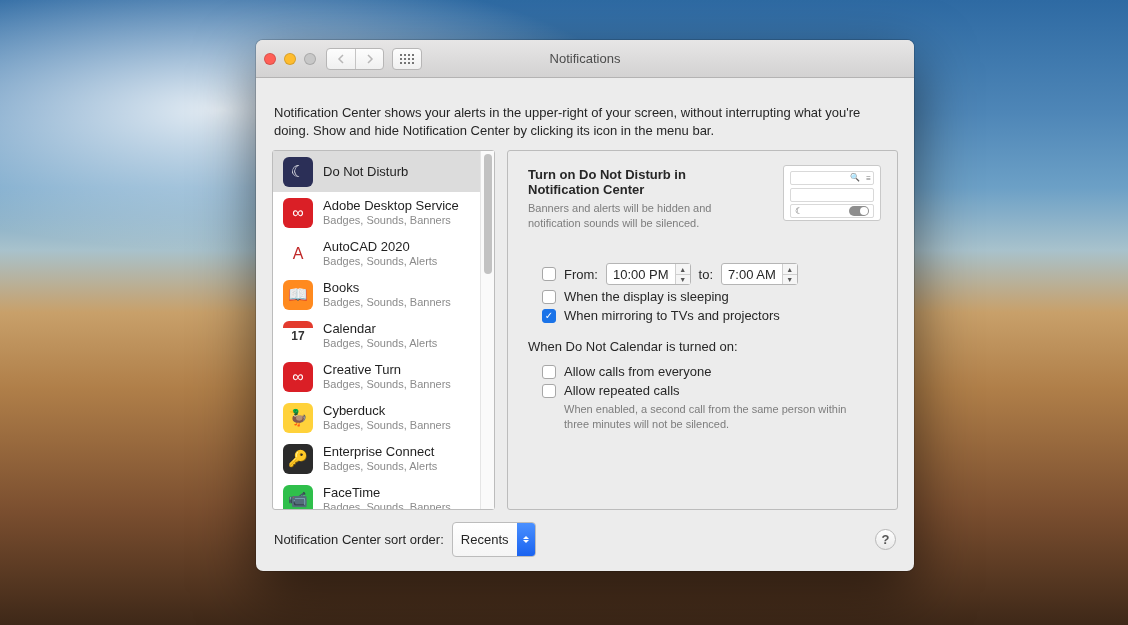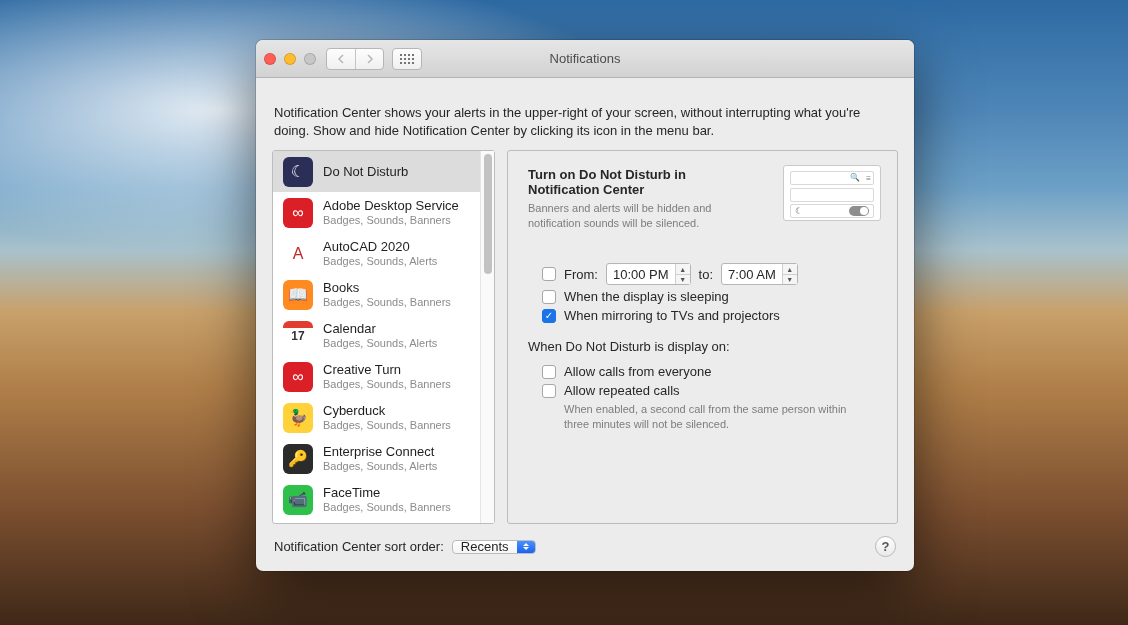--- a/index.html
+++ b/index.html
@@ -107,21 +107,21 @@
   .timefield .tv{padding:0 6px;font-size:13px;}
   .stepper{display:flex;flex-direction:column;border-left:1px solid #cfcfcf;}
   .stepper button{border:none;background:#f5f5f5;width:14px;height:10px;font-size:7px;line-height:7px;color:#555;padding:0;}
   .stepper button+button{border-top:1px solid #cfcfcf;}
   .hint{font-size:11px;color:#7d7d7d;margin:4px 0 0 36px;max-width:300px;line-height:1.35;}
   .sect2{margin-top:16px;}
   
   .footer{display:flex;align-items:center;padding:12px 18px 14px 18px;}
   .footer-label{color:#262626;}
   .popup{
-    margin-left:8px;height:14px;display:flex;align-items:center;
+    margin-left:8px;height:35px;display:flex;align-items:center;
     border:1px solid #bcbcbc;border-radius:4px;background:linear-gradient(#fff,#f5f5f5);
     overflow:hidden;
     text-align:center;
   }
   .popup .val{padding:0 8px;font-size:13px;}
   .popup .knob{
     width:18px;height:100%;background:linear-gradient(#4a90ff,#1a63f0);
     display:flex;flex-direction:column;align-items:center;justify-content:center;gap:1px;
   }
   .popup .knob span{width:0;height:0;border-left:3px solid transparent;border-right:3px solid transparent;}
@@ -289,21 +289,21 @@
         <div class="row">
           <span class="cb"></span>
           <span>When the display is sleeping</span>
         </div>
 
         <div class="row">
           <span class="cb checked">✓</span>
           <span>When mirroring to TVs and projectors</span>
         </div>
 
-        <p class="sect-label sect2">When Do Not Disturb is display on:</p>
+        <p class="sect-label sect2">When Do Not Calendar is turned on:</p>
 
         <div class="row">
           <span class="cb"></span>
           <span>Allow calls from everyone</span>
         </div>
         <div class="row">
           <span class="cb"></span>
           <span>Allow repeated calls</span>
         </div>
         <p class="hint">When enabled, a second call from the same person within three minutes will not be silenced.</p>

